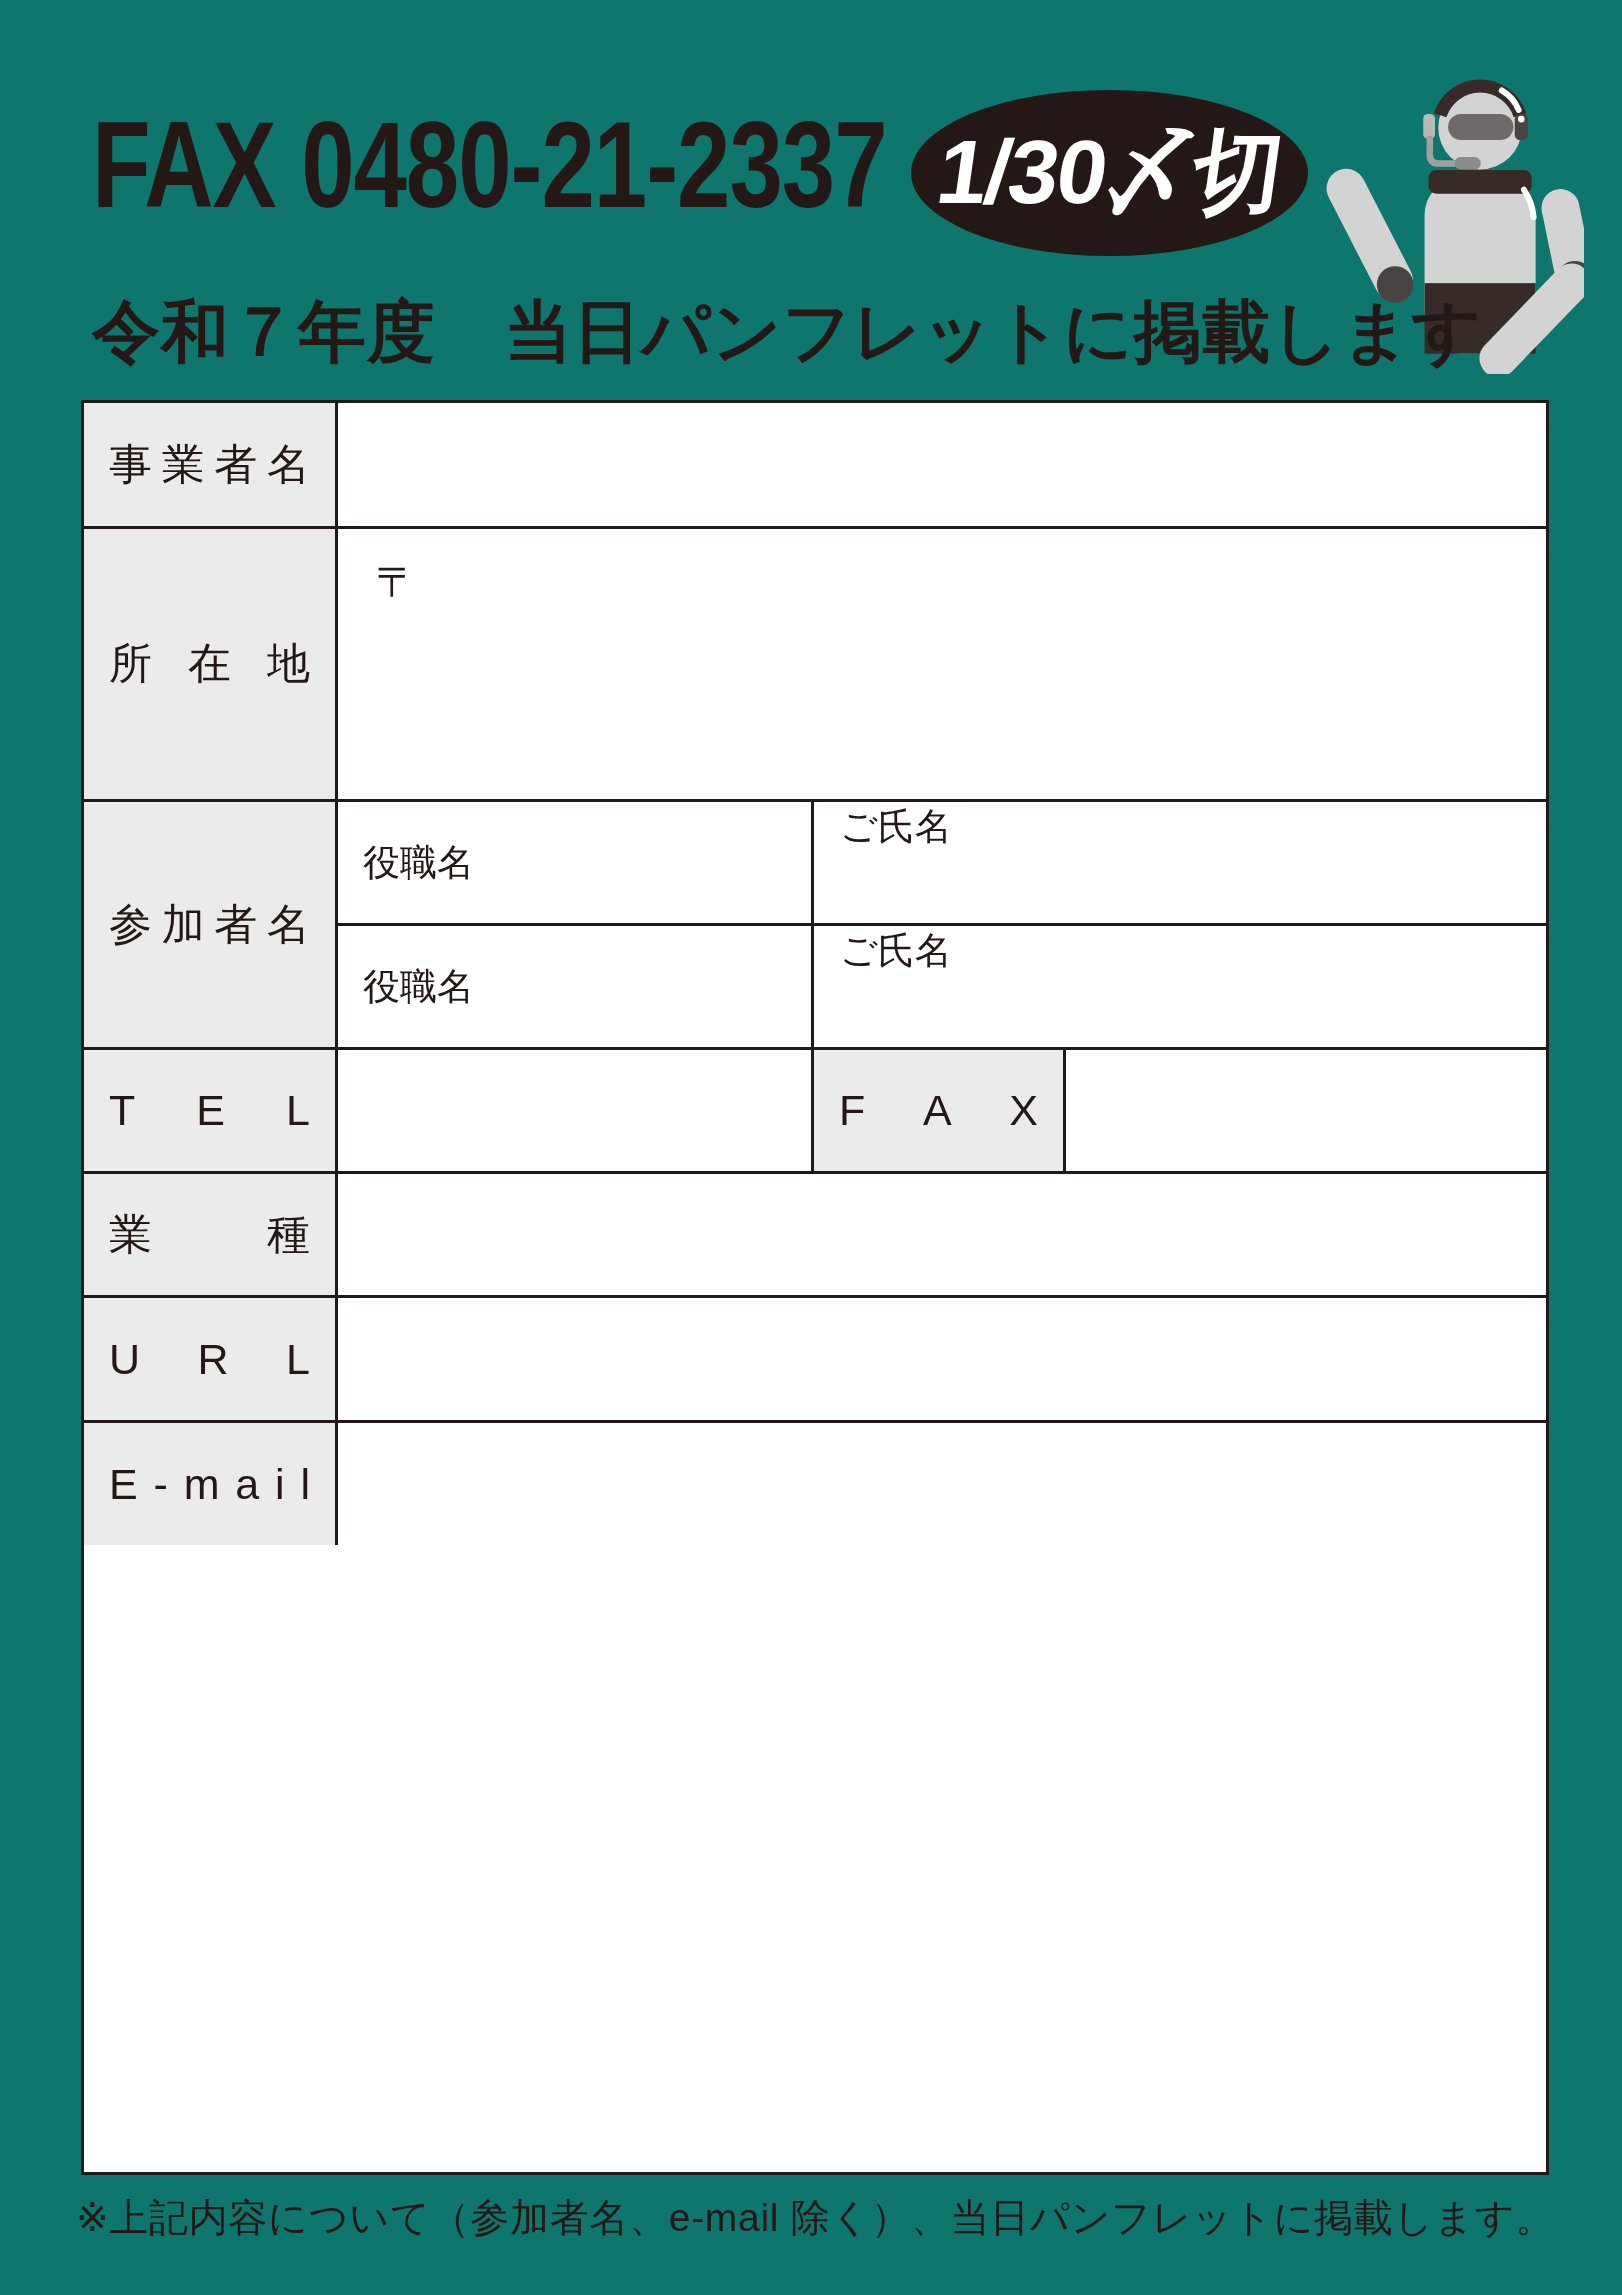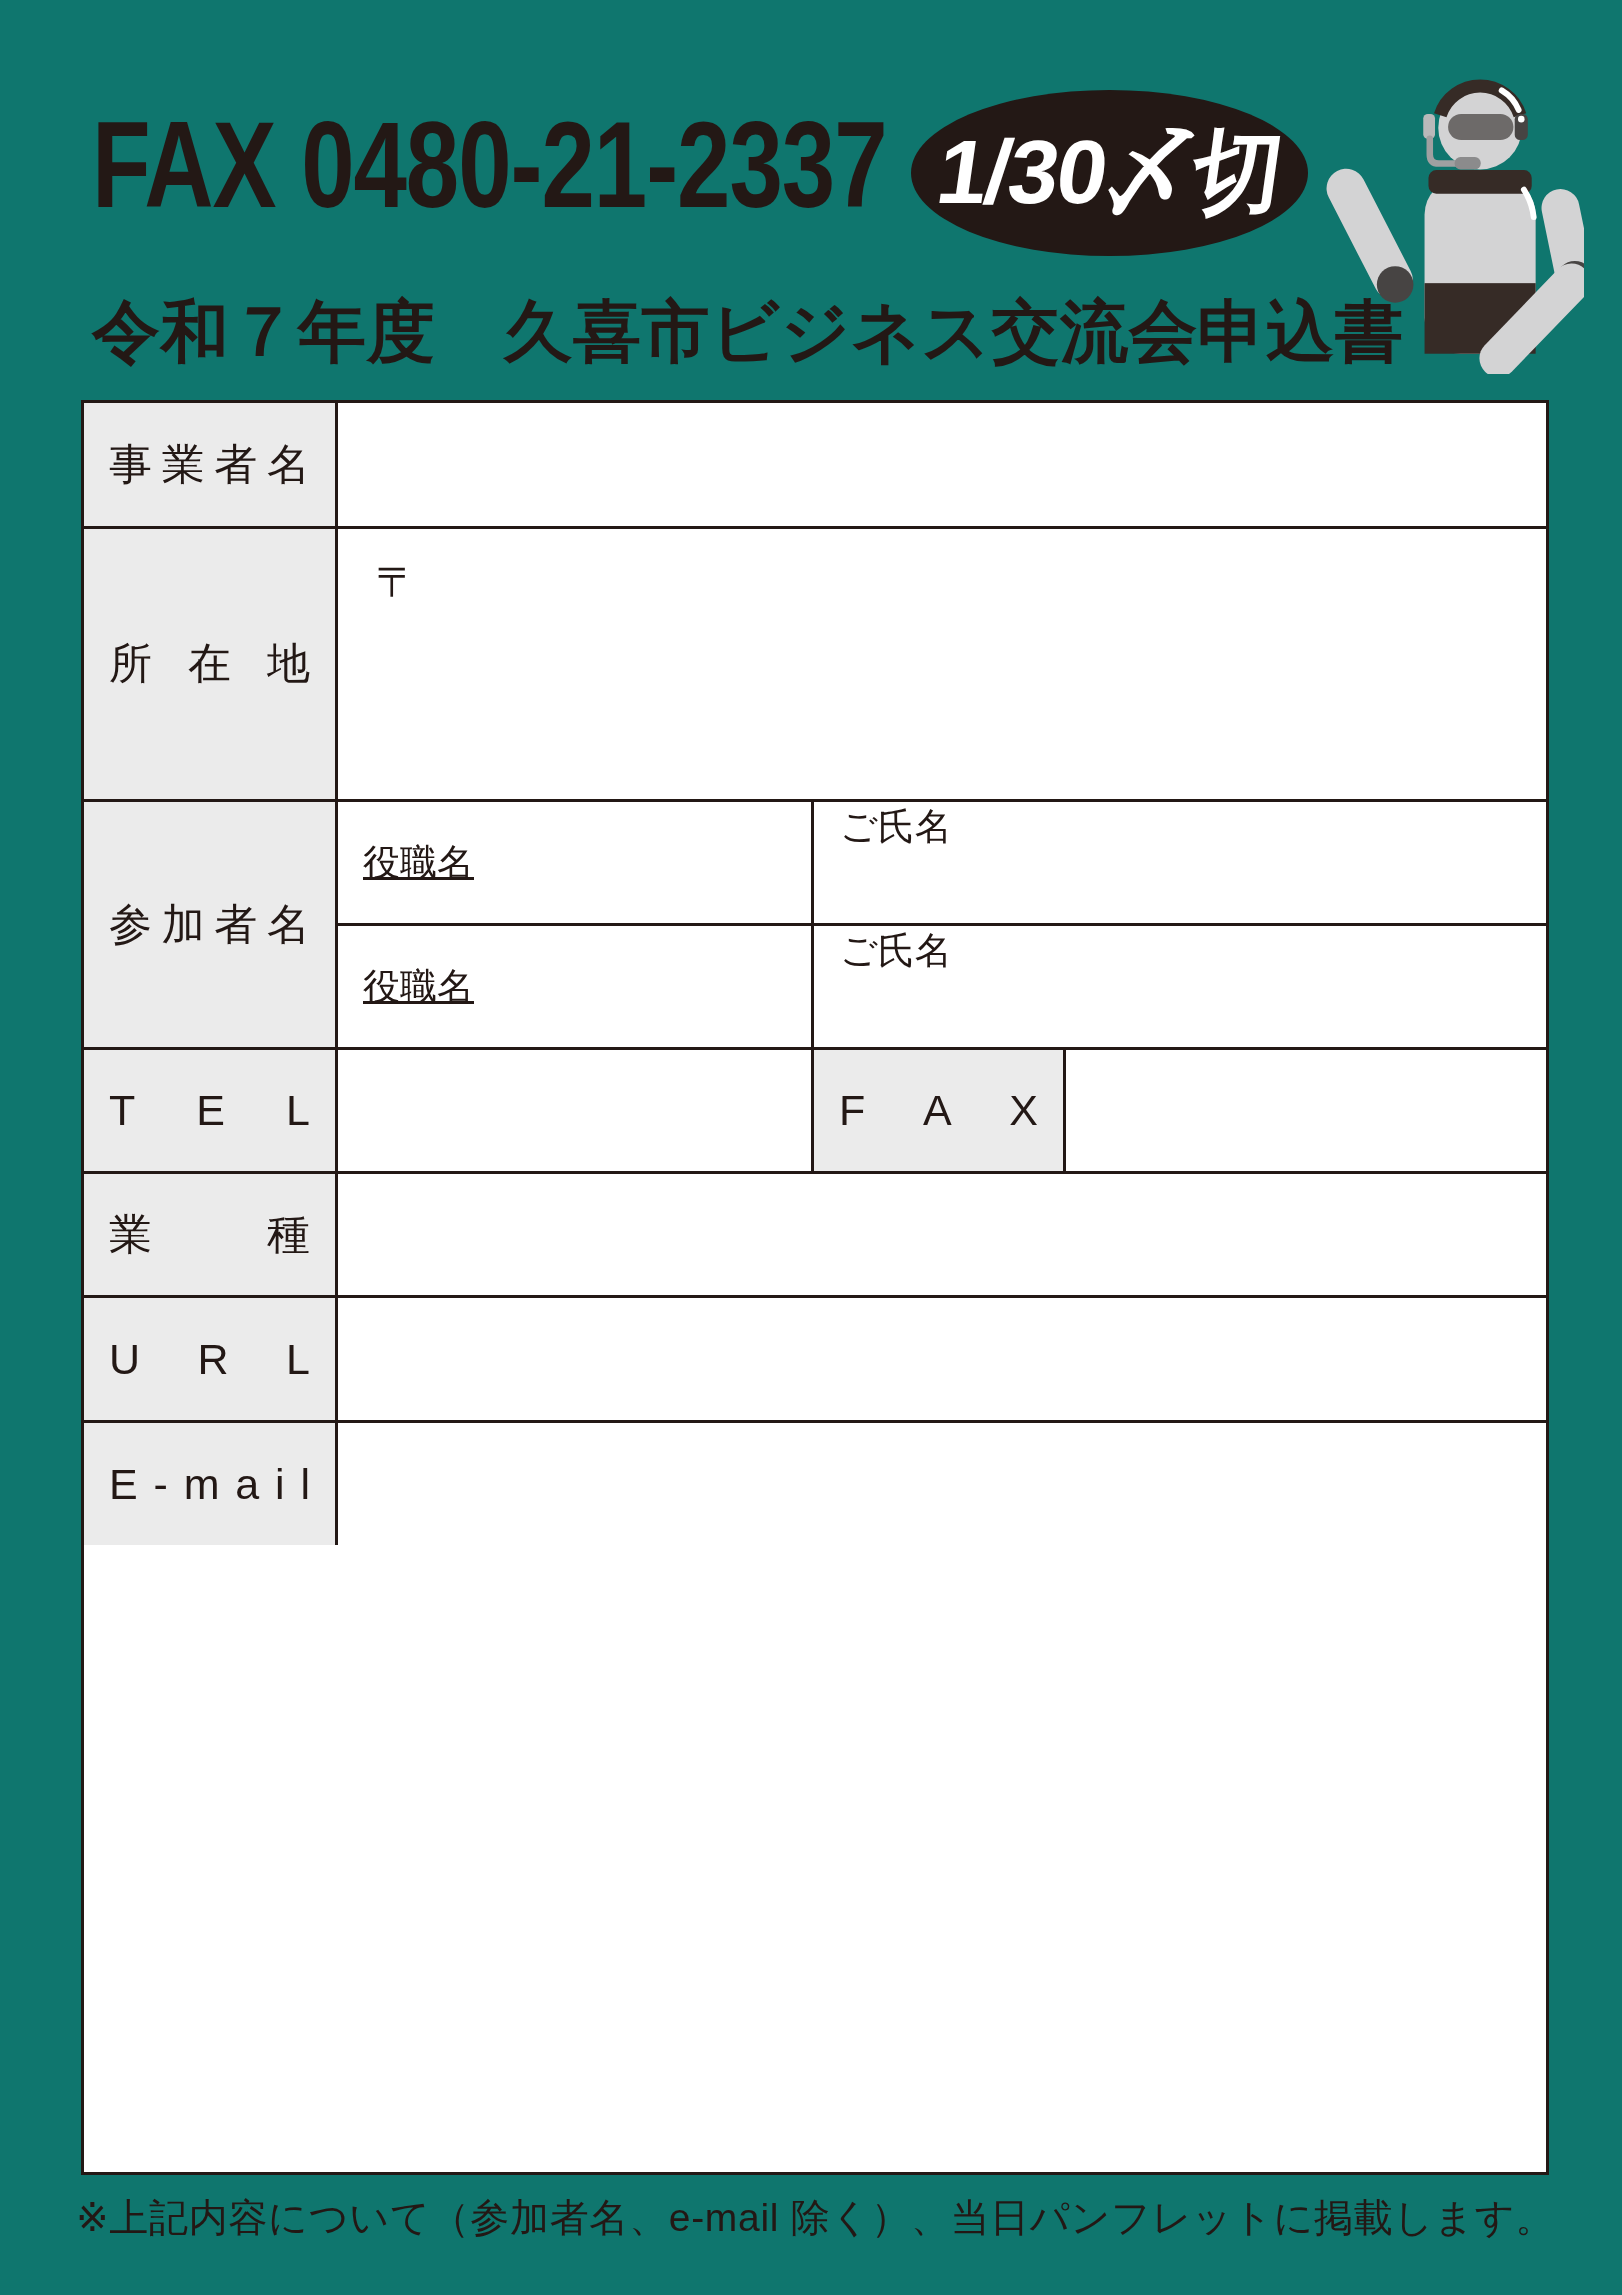--- a/index.html
+++ b/index.html
@@ -69,21 +69,21 @@
   .postal-mark{
     position:absolute;left:38px;top:26px;font-size:41px;font-weight:500;
   }
 
   
   .participants-right{flex:1 1 auto;display:flex;flex-direction:column;}
   .participant-subrow{flex:1 1 0;display:flex;}
   .participant-subrow + .participant-subrow{border-top:3.3px solid var(--ink);}
   .role-cell{
     flex:0 0 476px;border-right:3.3px solid var(--ink);
-    display:flex;align-items:center;padding-left:25px;text-decoration:underline;
+    display:flex;align-items:center;padding-left:25px;
   }
   .name-cell{flex:1 1 auto;display:flex;padding-left:26px;}
   .sub-label{font-size:37px;font-weight:400;}
 
   
   .tel-value{flex:0 0 476px;border-right:3.3px solid var(--ink);background:#fff;}
   .fax-label-cell{
     flex:0 0 252px;background:var(--cell-gray);border-right:3.3px solid var(--ink);
     display:flex;align-items:center;
   }
@@ -134,21 +134,21 @@
     <rect x="158" y="84" width="18" height="38" rx="7" fill="#b9b9ba"></rect>
     <rect x="298" y="84" width="20" height="40" rx="8" fill="#474443"></rect>
 
     <path d="M 168 122 L 168 146 Q 168 160 182 160 L 222 160" stroke="#a0a0a1" stroke-width="10" fill="none" stroke-linecap="round"></path>
     <rect x="206" y="150" width="40" height="19" rx="9" fill="#8b8b8c"></rect>
 
     <path d="M 278 48 A 62 62 0 0 1 304 78" stroke="#ffffff" stroke-width="9" stroke-linecap="round" fill="none"></path>
     <circle cx="308" cy="92" r="5" fill="#ffffff"></circle>
   </svg>
 
-  <h1 class="page-title">令和７年度　久喜市ビジネス交流会申込書</h1>
+  <h1 class="page-title">令和７年度　当日パンフレットに掲載します</h1>
 
   <div class="form-table">
 
     <div class="row row-business">
       <div class="cell label-cell">
         <span class="label-text" data-justify="chars">
             <span>事</span>
             <span>業</span>
             <span>者</span>
             <span>名</span>

